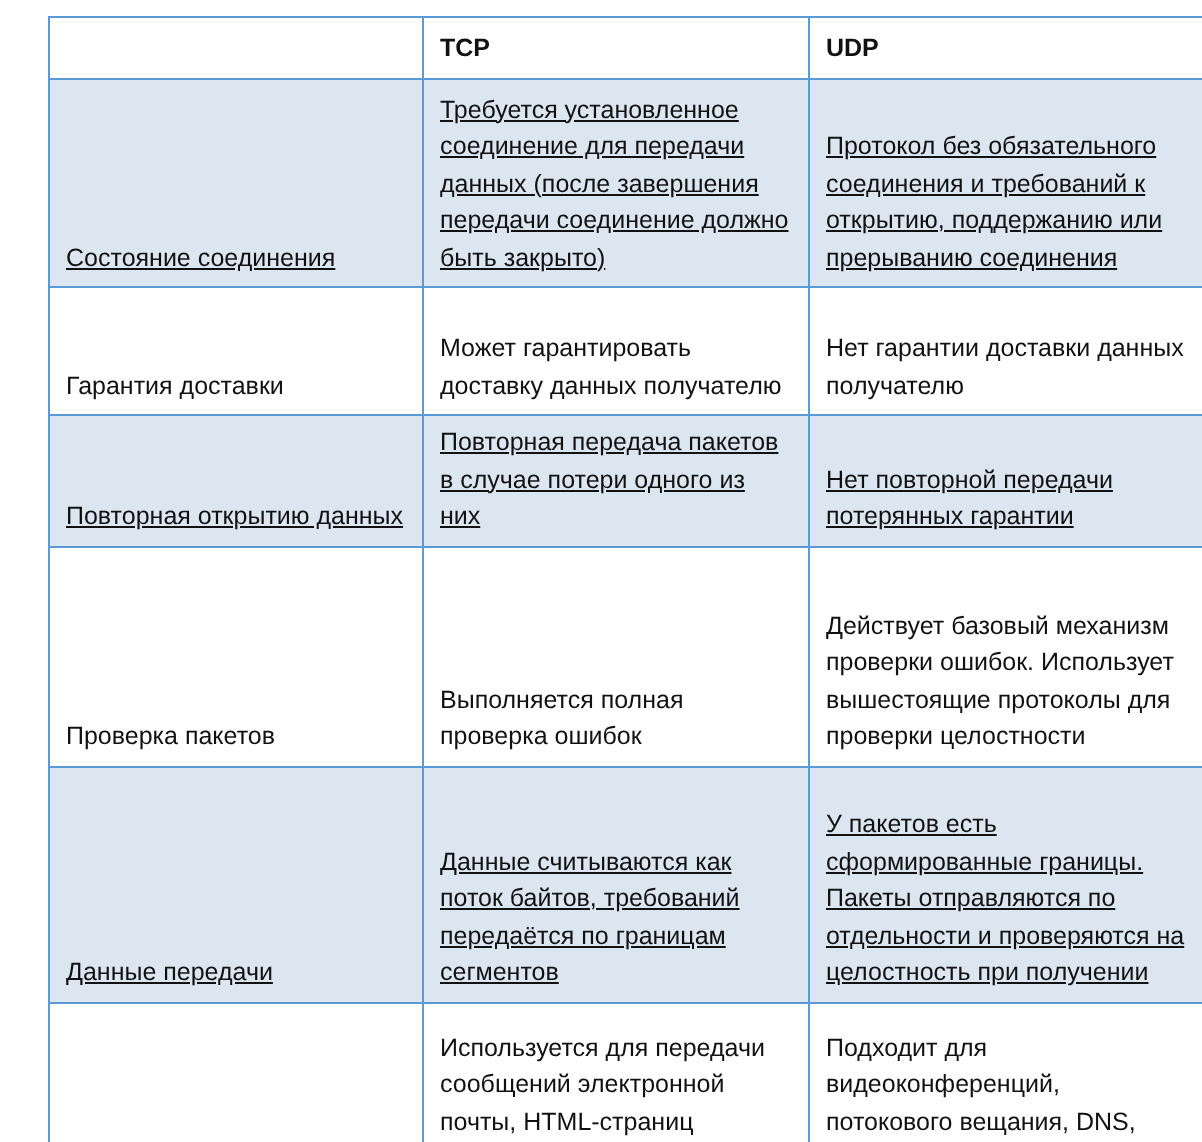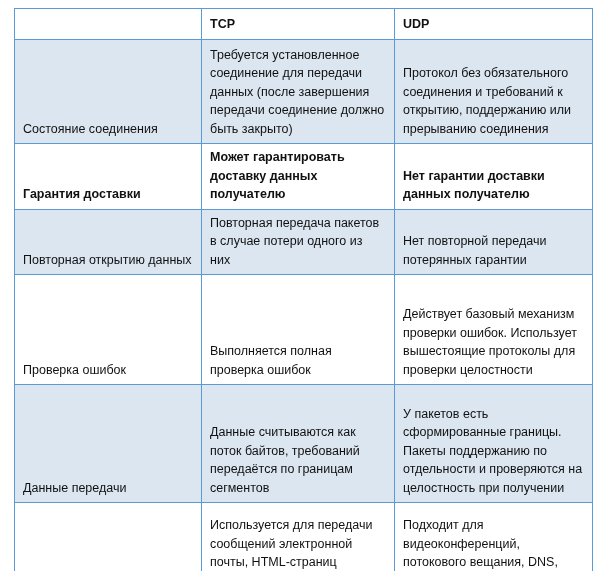--- a/index.html
+++ b/index.html
@@ -12,21 +12,21 @@
     height: 571px;
     font-family: "Liberation Sans", "DejaVu Sans", sans-serif;
     color: #111111;
     overflow: hidden;
   }
   .page {
     position: relative;
     width: 601px;
     height: 571px;
     box-sizing: border-box;
-    padding: 8px 9px 9px 14px;
+    padding: 8px 9px 9px 24px;
     background: #ffffff;
   }
   table.compare {
     width: 578px;
     border-collapse: collapse;
     table-layout: fixed;
     border: 1px solid #5b9bd5;
   }
   table.compare col.c-label { width: 187px; }
   table.compare col.c-tcp   { width: 193px; }
@@ -49,34 +49,34 @@
     vertical-align: middle;
     background: #ffffff;
     font-weight: bold;
     font-size: 12.5px;
     padding-top: 2px;
     padding-bottom: 2px;
   }
   tr.header-row td.blank { background: #ffffff; }
 
   
-  tr.band td { background: #dce6f1; }
+  tr.band td { background: #dce6f1; text-decoration: underline; }
   tr.plain td { background: #ffffff; }
 
   td.label {
     font-weight: bold;
     vertical-align: bottom;
   }
   td.cell {
     vertical-align: bottom;
   }
 
   
   tr.r1 td { height: 94px; }
-  tr.r2 td { height: 54px; font-weight: bold; }
+  tr.r2 td { height: 54px; }
   tr.r3 td { height: 54px; }
   tr.r4 td { height: 100px; }
   tr.r5 td { height: 108px; }
   tr.r6 td { height: 83px; }
 </style>
 </head>
 <body>
 
 <div class="page">
 
@@ -106,29 +106,29 @@
         <td class="cell">Нет гарантии доставки данных получателю</td>
       </tr>
 
       <tr class="band r3">
         <td class="label">Повторная открытию данных</td>
         <td class="cell">Повторная передача пакетов в случае потери одного из них</td>
         <td class="cell">Нет повторной передачи потерянных гарантии</td>
       </tr>
 
       <tr class="plain r4">
-        <td class="label">Проверка ошибок</td>
+        <td class="label">Проверка пакетов</td>
         <td class="cell">Выполняется полная проверка ошибок</td>
         <td class="cell">Действует базовый механизм проверки ошибок. Использует вышестоящие протоколы для проверки целостности</td>
       </tr>
 
       <tr class="band r5">
         <td class="label">Данные передачи</td>
         <td class="cell">Данные считываются как поток байтов, требований передаётся по границам сегментов</td>
-        <td class="cell">У пакетов есть сформированные границы. Пакеты поддержанию по отдельности и проверяются на целостность при получении</td>
+        <td class="cell">У пакетов есть сформированные границы. Пакеты отправляются по отдельности и проверяются на целостность при получении</td>
       </tr>
 
       <tr class="plain r6">
         <td class="label">Сферы применения</td>
         <td class="cell">Используется для передачи сообщений электронной почты, HTML-страниц браузеров</td>
         <td class="cell">Подходит для видеоконференций, потокового вещания, DNS, VoIP, IPTV</td>
       </tr>
 
     </tbody>
   </table>

